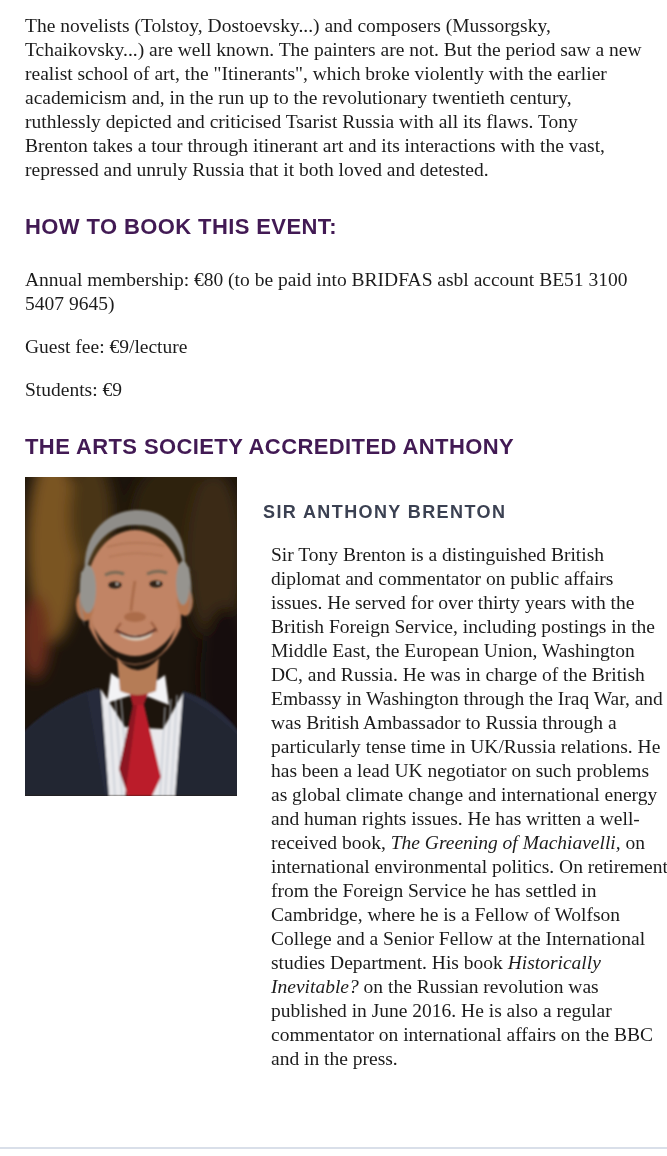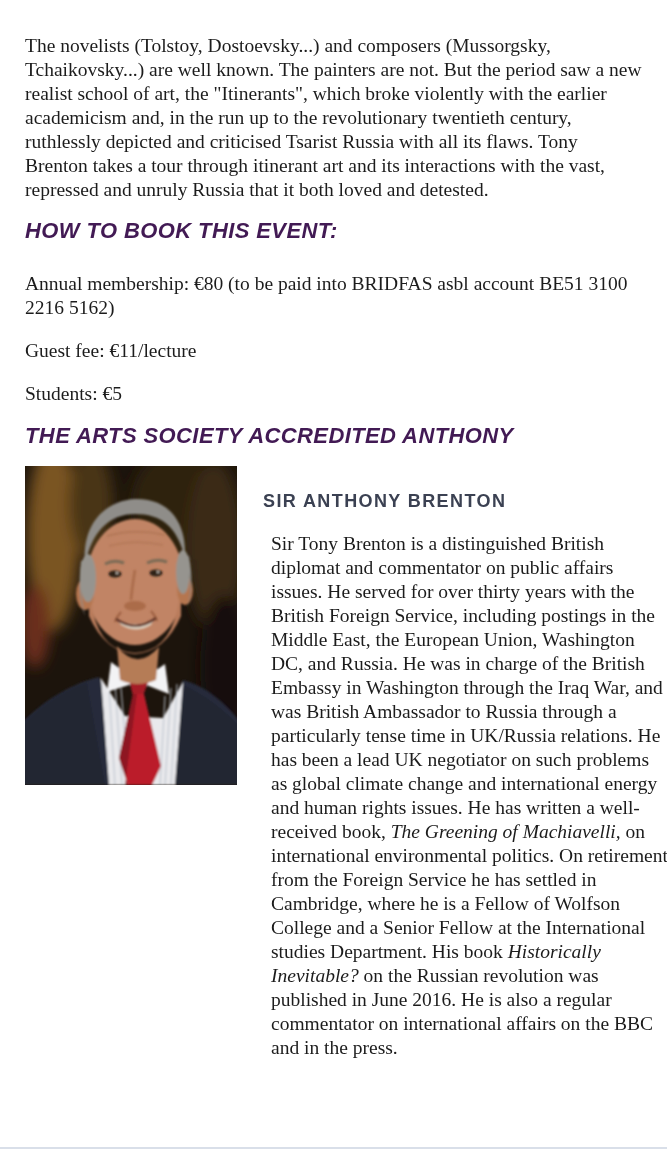--- a/index.html
+++ b/index.html
@@ -12,37 +12,36 @@
   html,body{margin:0;padding:0;}
   body{
     width:667px;height:1156px;
     background:#ffffff;
     position:relative;
     overflow:hidden;
     font-family:"Liberation Serif", serif;
     color:var(--body-text);
   }
   .page{
-    padding:34px 26px 0 25px;
+    padding:14px 26px 0 25px;
   }
   .intro{
     margin:0;
     width:620px;
     font-size:19.5px;
     line-height:24px;
   }
   h2.purple-heading{
     font-family:"Liberation Sans", sans-serif;
     font-weight:700;
     font-size:22px;
     letter-spacing:0.4px;
     color:var(--heading-purple);
     line-height:1;
-    margin:18px 0 30px 0;
-    font-style:italic;
+    margin:34px 0 30px 0;
   }
   h2.purple-heading.second{
     margin-bottom:19px;
   }
   p.body-line{
     margin:0 0 19px 0;
     width:620px;
     font-size:19.5px;
     line-height:24px;
   }
@@ -86,25 +85,25 @@
 </style>
 </head>
 <body>
 
 <div class="page">
 
   <p class="intro">The novelists (Tolstoy, Dostoevsky...) and composers (Mussorgsky, Tchaikovsky...) are well known. The painters are not. But the period saw a new realist school of art, the "Itinerants", which broke violently with the earlier academicism and, in the run up to the revolutionary twentieth century, ruthlessly depicted and criticised Tsarist Russia with all its flaws. Tony Brenton takes a tour through itinerant art and its interactions with the vast, repressed and unruly Russia that it both loved and detested.</p>
 
   <h2 class="purple-heading">HOW TO BOOK THIS EVENT:</h2>
 
-  <p class="body-line">Annual membership: €80 (to be paid into BRIDFAS asbl account BE51 3100 2216 5162)</p>
+  <p class="body-line">Annual membership: €80 (to be paid into BRIDFAS asbl account BE51 3100 5407 9645)</p>
 
-  <p class="body-line">Guest fee: €11/lecture</p>
+  <p class="body-line">Guest fee: €9/lecture</p>
 
-  <p class="body-line">Students: €5</p>
+  <p class="body-line">Students: €9</p>
 
   <h2 class="purple-heading second">THE ARTS SOCIETY ACCREDITED ANTHONY</h2>
 
   <div class="lecturer-row">
 
     <div class="photo-frame">
       
       <svg width="212" height="319" viewBox="0 0 212 319" aria-hidden="true">
         <defs>
           <filter id="b7" x="-40%" y="-40%" width="180%" height="180%">

